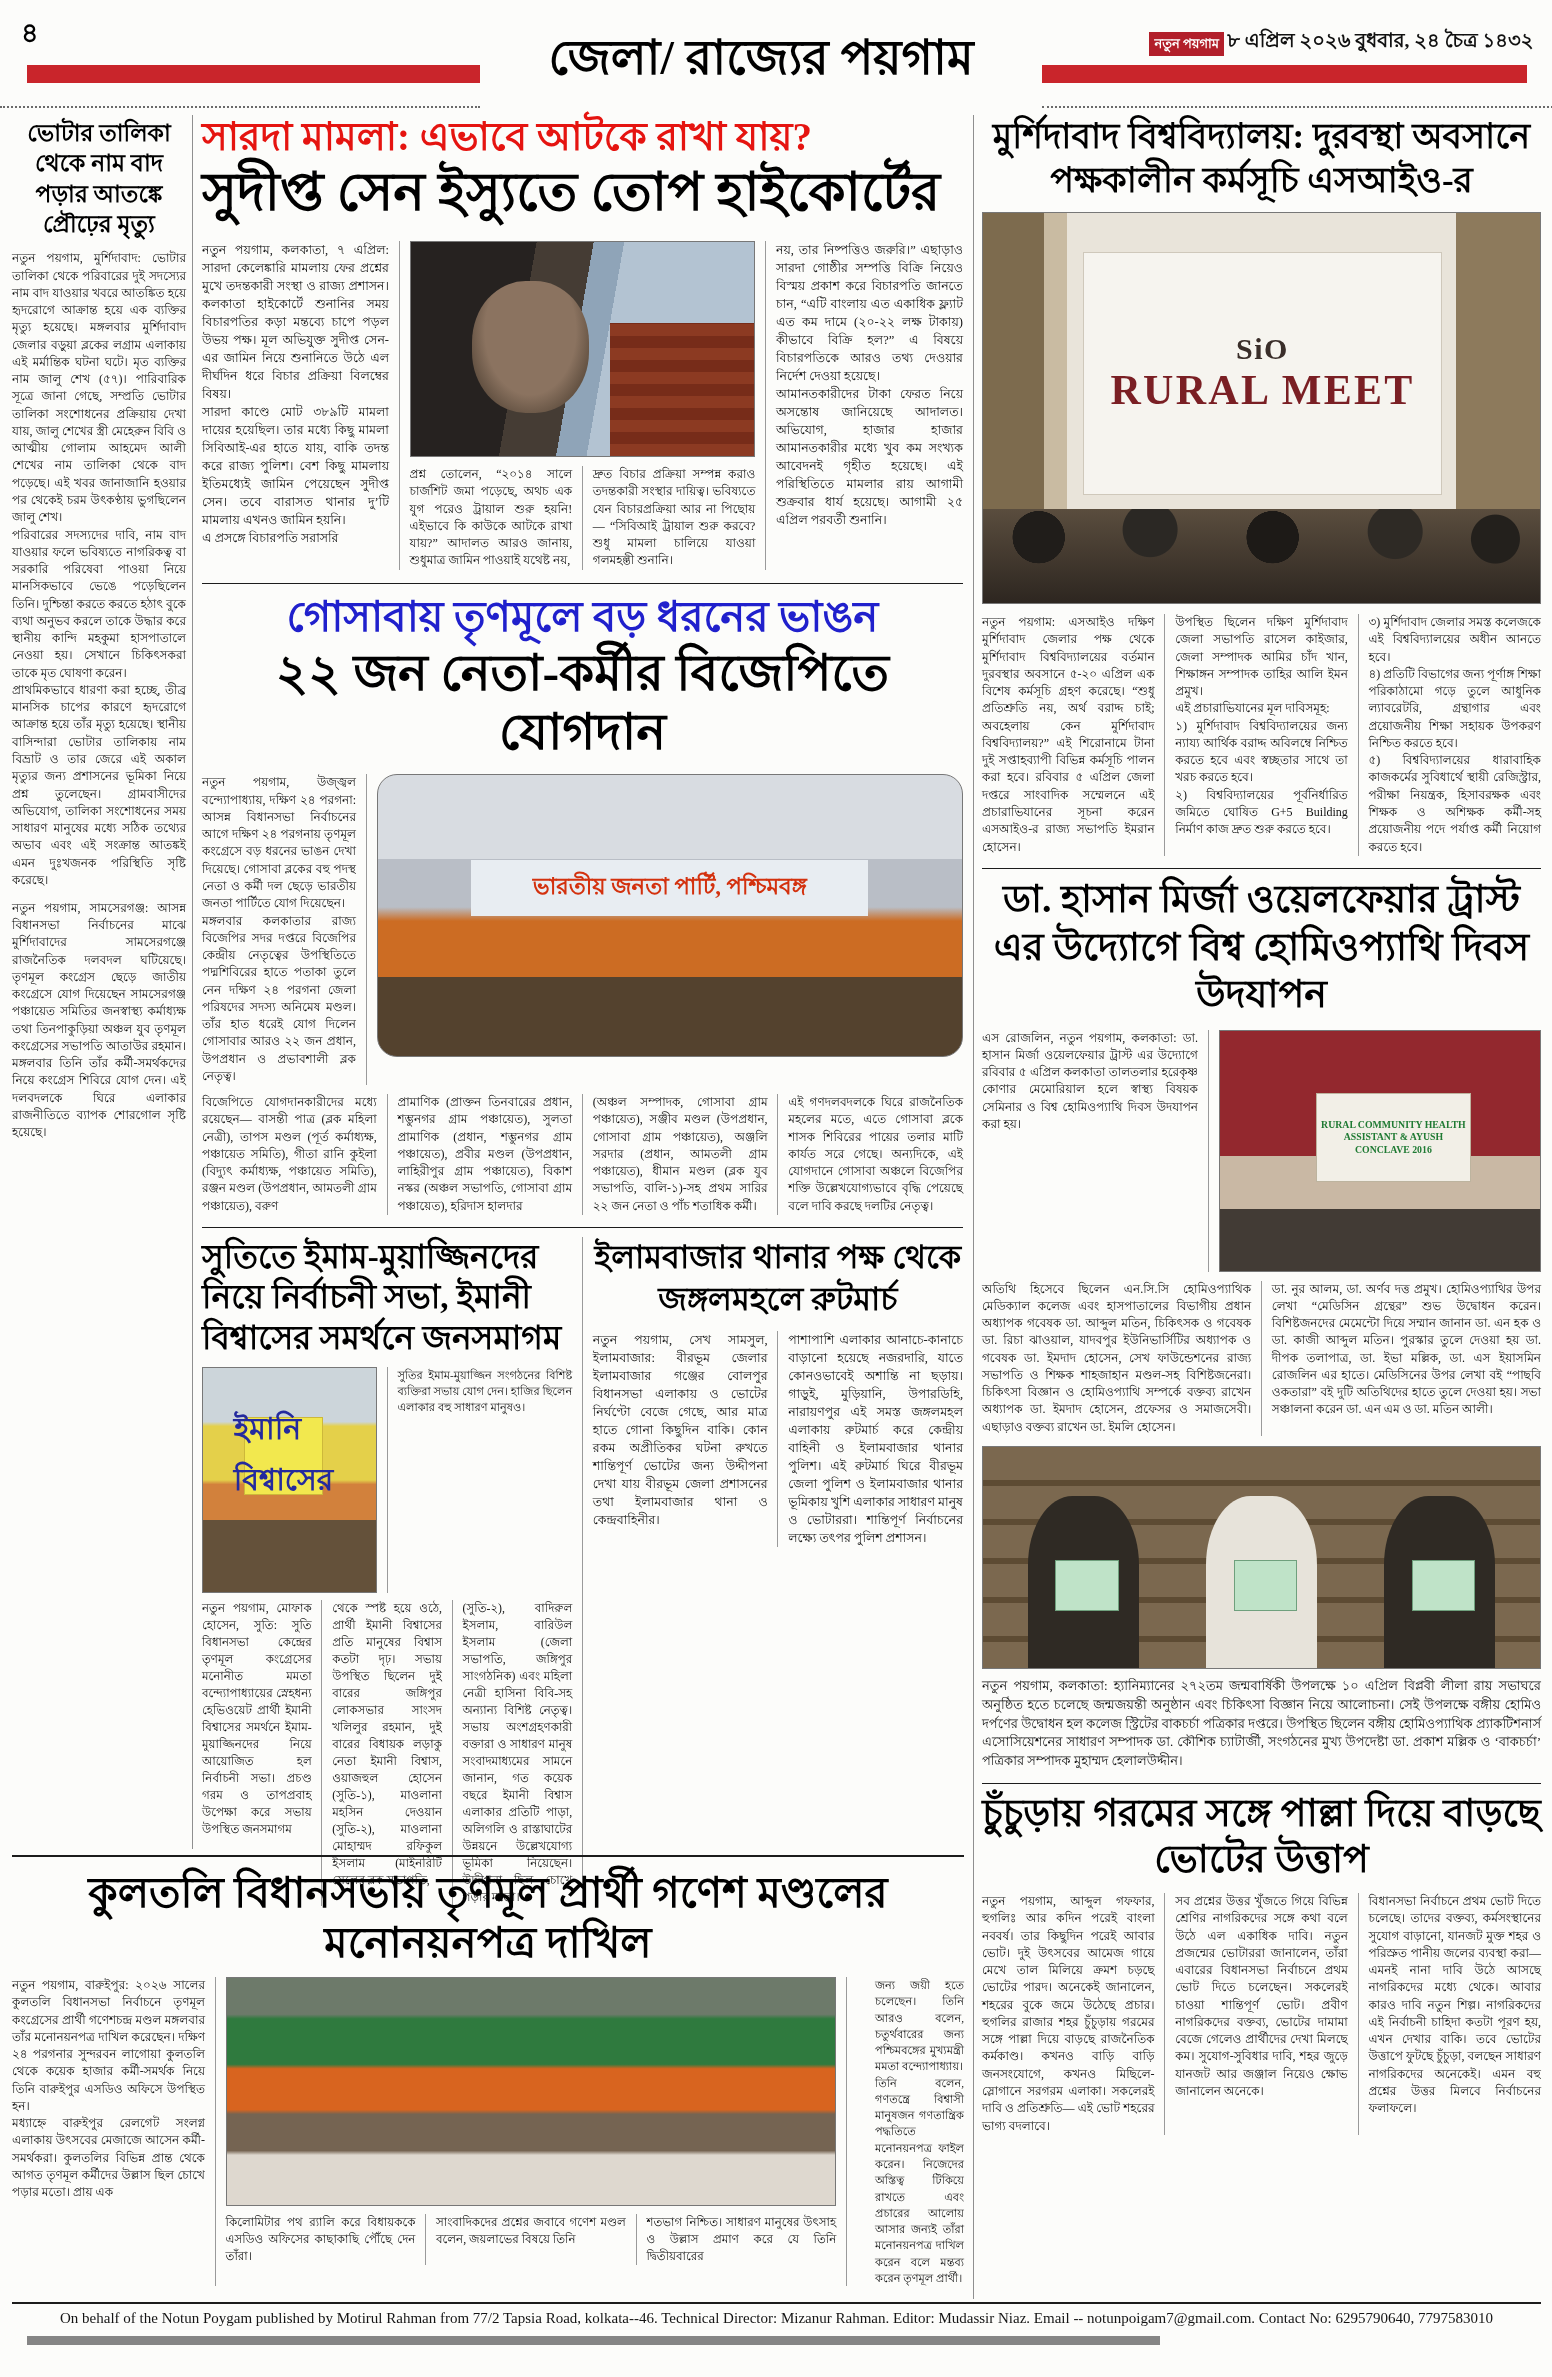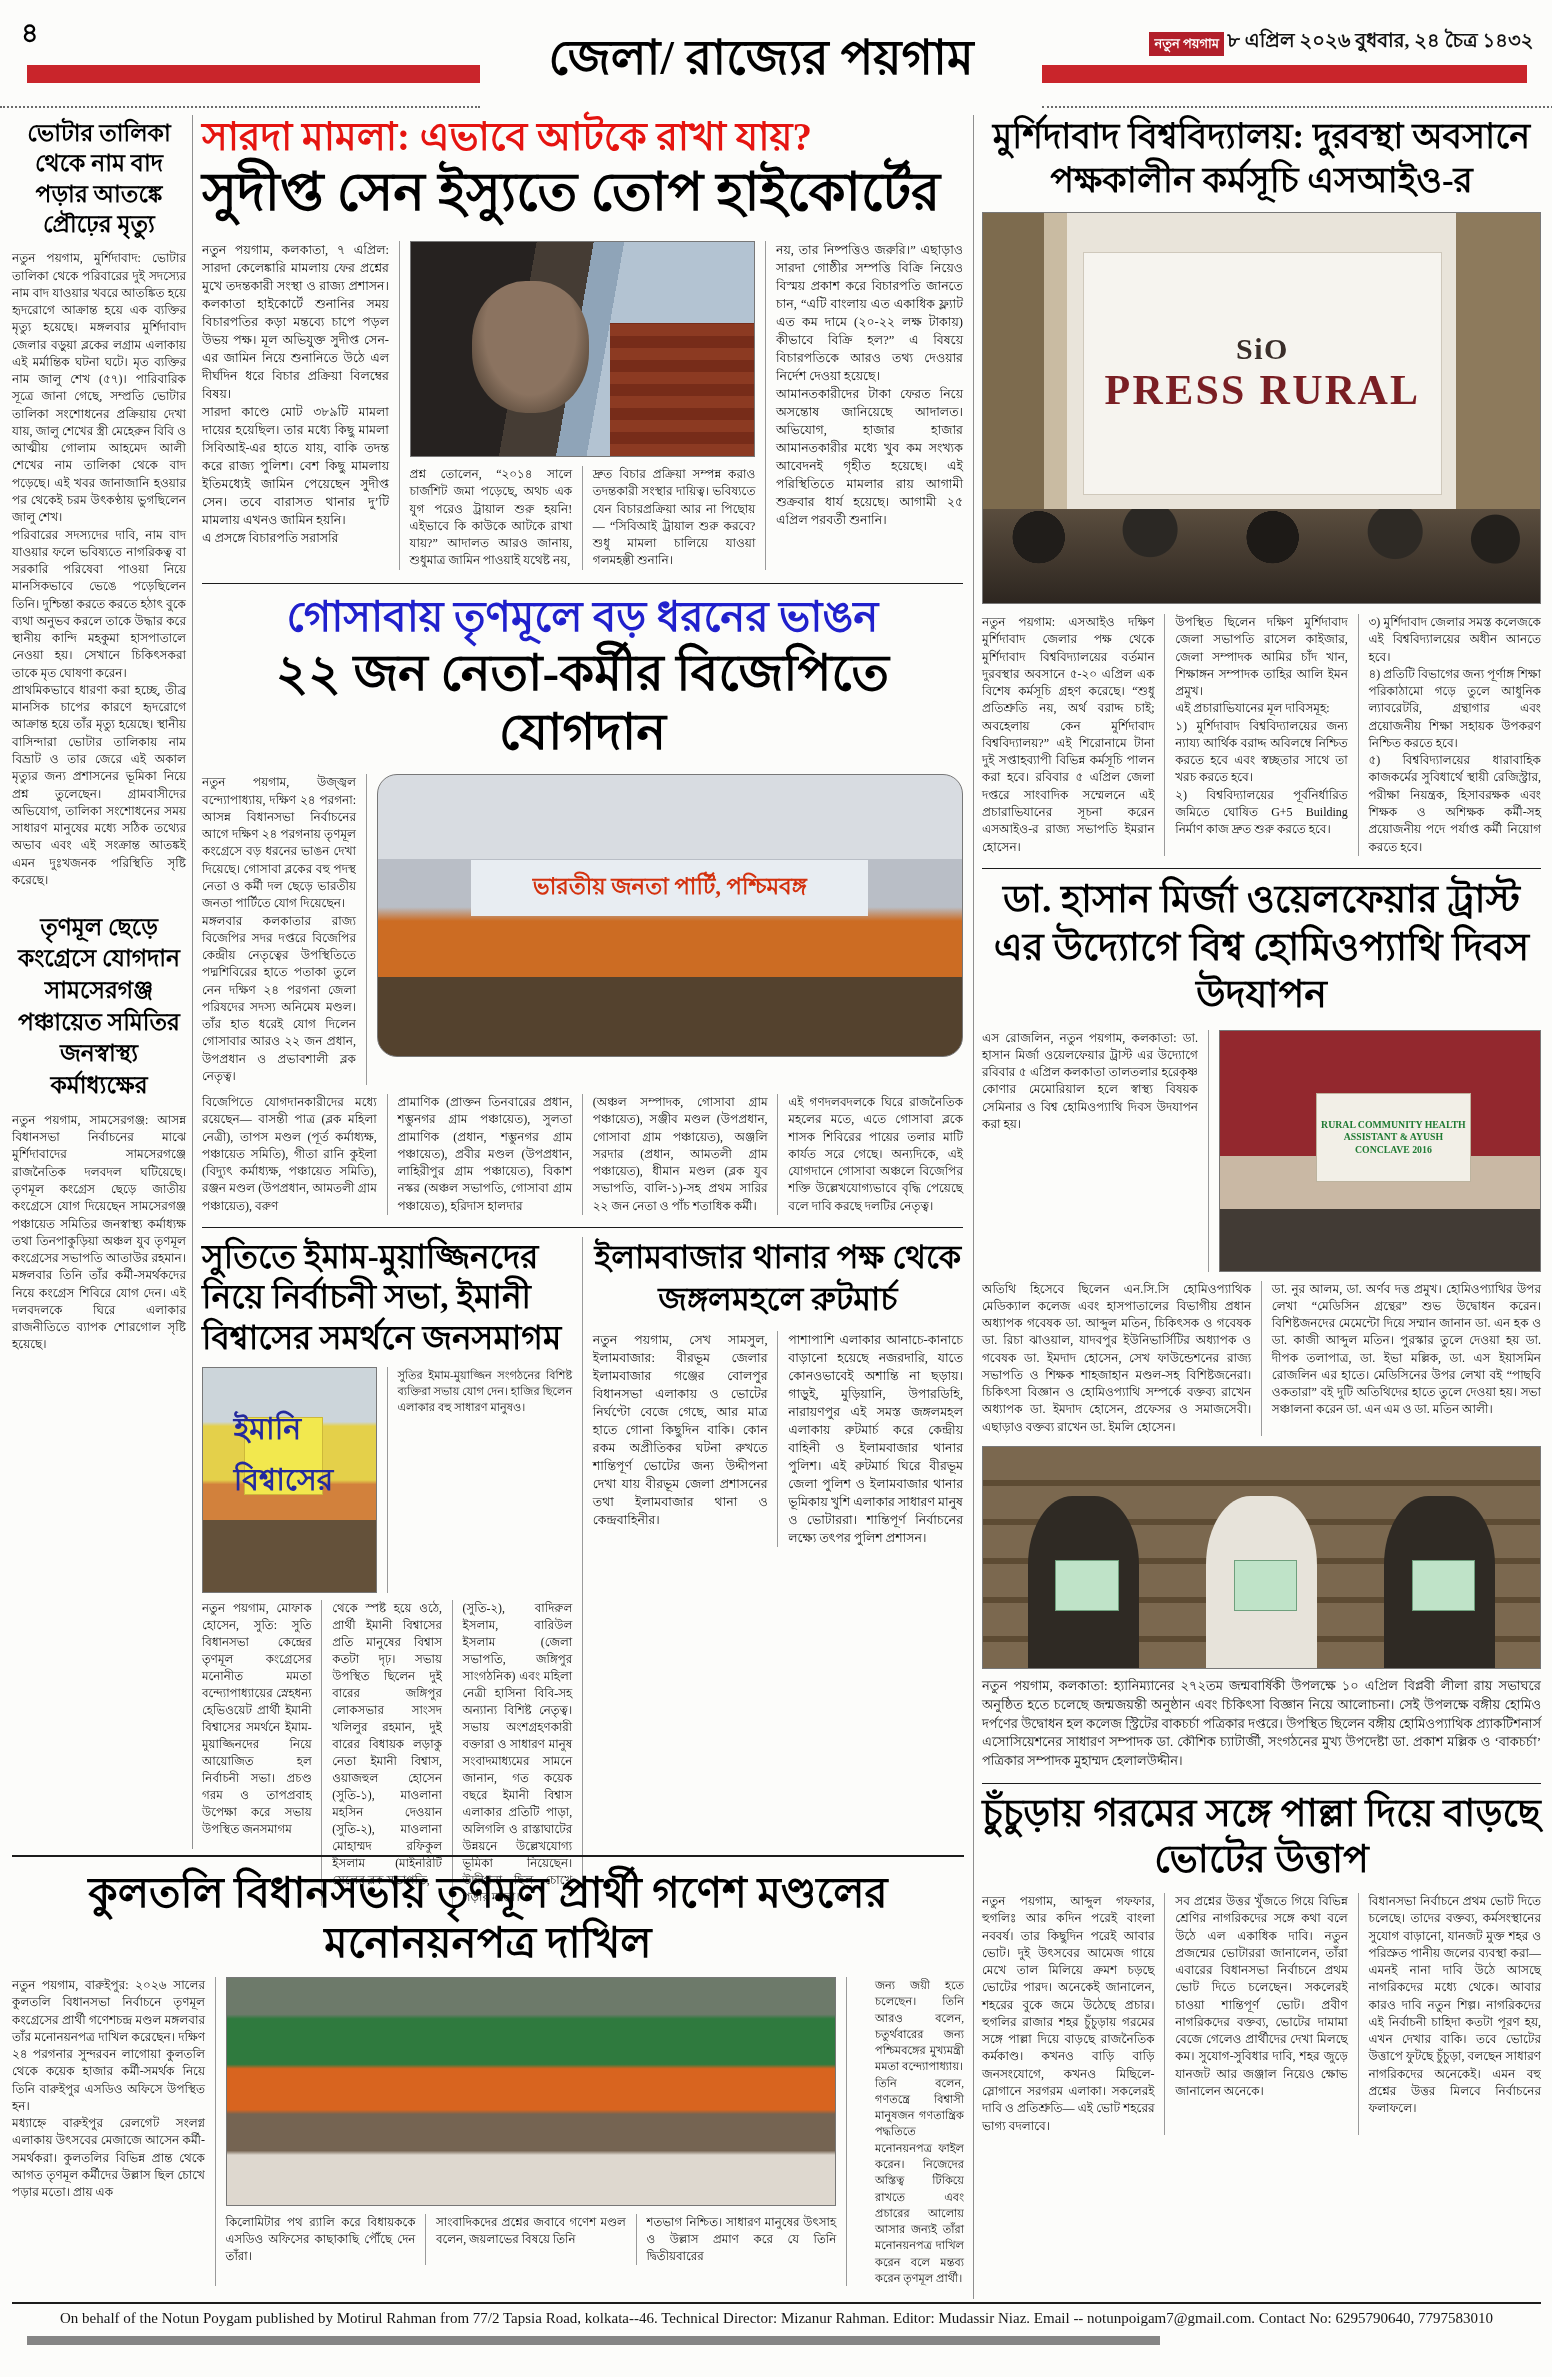--- a/index.html
+++ b/index.html
@@ -73,21 +73,20 @@
   <div class="abs dotted" style="left:1042px;top:106px;width:511px;"></div>
 
   <div class="abs vrule" style="left:192px;top:115px;height:1734px;"></div>
   <div class="abs vrule" style="left:973px;top:115px;height:2184px;"></div>
 
   <div class="abs" style="left:12px;top:118px;width:174px;">
     <div class="h center" style="font-size:23.4px;line-height:1.3;">ভোটার তালিকা থেকে নাম বাদ পড়ার আতঙ্কে প্রৌঢ়ের মৃত্যু</div>
     <div class="bt" style="margin-top:10.6px;font-size:12px;">নতুন পয়গাম, মুর্শিদাবাদ: ভোটার তালিকা থেকে পরিবারের দুই সদস্যের নাম বাদ যাওয়ার খবরে আতঙ্কিত হয়ে হৃদরোগে আক্রান্ত হয়ে এক ব্যক্তির মৃত্যু হয়েছে। মঙ্গলবার মুর্শিদাবাদ জেলার বড়ুয়া ব্লকের লগ্রাম এলাকায় এই মর্মান্তিক ঘটনা ঘটে। মৃত ব্যক্তির নাম জালু শেখ (৫৭)। পারিবারিক সূত্রে জানা গেছে, সম্প্রতি ভোটার তালিকা সংশোধনের প্রক্রিয়ায় দেখা যায়, জালু শেখের স্ত্রী মেহেরুন বিবি ও আত্মীয় গোলাম আহমেদ আলী শেখের নাম তালিকা থেকে বাদ পড়েছে। এই খবর জানাজানি হওয়ার পর থেকেই চরম উৎকণ্ঠায় ভুগছিলেন জালু শেখ।
 পরিবারের সদস্যদের দাবি, নাম বাদ যাওয়ার ফলে ভবিষ্যতে নাগরিকত্ব বা সরকারি পরিষেবা পাওয়া নিয়ে মানসিকভাবে ভেঙে পড়েছিলেন তিনি। দুশ্চিন্তা করতে করতে হঠাৎ বুকে ব্যথা অনুভব করলে তাকে উদ্ধার করে স্থানীয় কান্দি মহকুমা হাসপাতালে নেওয়া হয়। সেখানে চিকিৎসকরা তাকে মৃত ঘোষণা করেন।
 প্রাথমিকভাবে ধারণা করা হচ্ছে, তীব্র মানসিক চাপের কারণে হৃদরোগে আক্রান্ত হয়ে তাঁর মৃত্যু হয়েছে। স্থানীয় বাসিন্দারা ভোটার তালিকায় নাম বিভ্রাট ও তার জেরে এই অকাল মৃত্যুর জন্য প্রশাসনের ভূমিকা নিয়ে প্রশ্ন তুলেছেন। গ্রামবাসীদের অভিযোগ, তালিকা সংশোধনের সময় সাধারণ মানুষের মধ্যে সঠিক তথ্যের অভাব এবং এই সংক্রান্ত আতঙ্কই এমন দুঃখজনক পরিস্থিতি সৃষ্টি করেছে।</div>
-    <div class="h center" style="font-size:23.4px;line-height:1.35;margin-top:22.7px;">তৃণমূল ছেড়ে কংগ্রেসে যোগদান সামসেরগঞ্জ পঞ্চায়েত সমিতির জনস্বাস্থ্য কর্মাধ্যক্ষের</div>
     <div class="bt" style="margin-top:10.6px;font-size:12px;">নতুন পয়গাম, সামসেরগঞ্জ: আসন্ন বিধানসভা নির্বাচনের মাঝে মুর্শিদাবাদের সামসেরগঞ্জে রাজনৈতিক দলবদল ঘটিয়েছে। তৃণমূল কংগ্রেস ছেড়ে জাতীয় কংগ্রেসে যোগ দিয়েছেন সামসেরগঞ্জ পঞ্চায়েত সমিতির জনস্বাস্থ্য কর্মাধ্যক্ষ তথা তিনপাকুড়িয়া অঞ্চল যুব তৃণমূল কংগ্রেসের সভাপতি আতাউর রহমান। মঙ্গলবার তিনি তাঁর কর্মী-সমর্থকদের নিয়ে কংগ্রেস শিবিরে যোগ দেন। এই দলবদলকে ঘিরে এলাকার রাজনীতিতে ব্যাপক শোরগোল সৃষ্টি হয়েছে।</div>
   </div>
 
   <div class="abs" style="left:202px;top:115px;width:761px;">
 
     <div class="h" style="font-size:39px;color:#e51410;line-height:1.15;">সারদা মামলা: এভাবে আটকে রাখা যায়?</div>
     <div class="h" style="font-size:53px;line-height:1.1;margin-top:3px;">সুদীপ্ত সেন ইস্যুতে তোপ হাইকোর্টের</div>
     <div class="cols" style="margin-top:20px;">
       <div class="c bt" style="max-width:187px;">নতুন পয়গাম, কলকাতা, ৭ এপ্রিল: সারদা কেলেঙ্কারি মামলায় ফের প্রশ্নের মুখে তদন্তকারী সংস্থা ও রাজ্য প্রশাসন। কলকাতা হাইকোর্টে শুনানির সময় বিচারপতির কড়া মন্তব্যে চাপে পড়ল উভয় পক্ষ। মূল অভিযুক্ত সুদীপ্ত সেন-এর জামিন নিয়ে শুনানিতে উঠে এল দীর্ঘদিন ধরে বিচার প্রক্রিয়া বিলম্বের বিষয়।
 সারদা কাণ্ডে মোট ৩৮৯টি মামলা দায়ের হয়েছিল। তার মধ্যে কিছু মামলা সিবিআই-এর হাতে যায়, বাকি তদন্ত করে রাজ্য পুলিশ। বেশ কিছু মামলায় ইতিমধ্যেই জামিন পেয়েছেন সুদীপ্ত সেন। তবে বারাসত থানার দু’টি মামলায় এখনও জামিন হয়নি।
@@ -173,21 +172,21 @@
 তিনি বলেন, গণতন্ত্রে বিশ্বাসী মানুষজন গণতান্ত্রিক পদ্ধতিতে মনোনয়নপত্র ফাইল করেন। নিজেদের অস্তিত্ব টিকিয়ে রাখতে এবং প্রচারের আলোয় আসার জন্যই তাঁরা মনোনয়নপত্র দাখিল করেন বলে মন্তব্য করেন তৃণমূল প্রার্থী।</div>
     </div>
   </div>
 
   <div class="abs" style="left:982px;top:115px;width:559px;">
 
     <div class="h center" style="font-size:35px;line-height:1.25;">মুর্শিদাবাদ বিশ্ববিদ্যালয়: দুরবস্থা অবসানে পক্ষকালীন কর্মসূচি এসআইও-র</div>
     <div class="photo ph-press" style="height:390px;margin-top:9px;">
       <div class="banner">
         <div class="sio">SiO</div>
-        <div class="pm">PRESS RURAL</div>
+        <div class="pm">RURAL MEET</div>
       </div>
     </div>
     <div class="cols" style="margin-top:10.6px;">
       <div class="c bt" style="font-size:12px;">নতুন পয়গাম: এসআইও দক্ষিণ মুর্শিদাবাদ জেলার পক্ষ থেকে মুর্শিদাবাদ বিশ্ববিদ্যালয়ের বর্তমান দুরবস্থার অবসানে ৫-২০ এপ্রিল এক বিশেষ কর্মসূচি গ্রহণ করেছে। “শুধু প্রতিশ্রুতি নয়, অর্থ বরাদ্দ চাই; অবহেলায় কেন মুর্শিদাবাদ বিশ্ববিদ্যালয়?” এই শিরোনামে টানা দুই সপ্তাহব্যাপী বিভিন্ন কর্মসূচি পালন করা হবে। রবিবার ৫ এপ্রিল জেলা দপ্তরে সাংবাদিক সম্মেলনে এই প্রচারাভিযানের সূচনা করেন এসআইও-র রাজ্য সভাপতি ইমরান হোসেন।</div>
       <div class="c bt" style="font-size:12px;">উপস্থিত ছিলেন দক্ষিণ মুর্শিদাবাদ জেলা সভাপতি রাসেল কাইজার, জেলা সম্পাদক আমির চাঁদ খান, শিক্ষাঙ্গন সম্পাদক তাহির আলি ইমন প্রমুখ।
 এই প্রচারাভিযানের মূল দাবিসমূহ:
 ১) মুর্শিদাবাদ বিশ্ববিদ্যালয়ের জন্য ন্যায্য আর্থিক বরাদ্দ অবিলম্বে নিশ্চিত করতে হবে এবং স্বচ্ছতার সাথে তা খরচ করতে হবে।
 ২) বিশ্ববিদ্যালয়ের পূর্বনির্ধারিত জমিতে ঘোষিত G+5 Building নির্মাণ কাজ দ্রুত শুরু করতে হবে।</div>
       <div class="c bt" style="font-size:12px;">৩) মুর্শিদাবাদ জেলার সমস্ত কলেজকে এই বিশ্ববিদ্যালয়ের অধীন আনতে হবে।
 ৪) প্রতিটি বিভাগের জন্য পূর্ণাঙ্গ শিক্ষা পরিকাঠামো গড়ে তুলে আধুনিক ল্যাবরেটরি, গ্রন্থাগার এবং প্রয়োজনীয় শিক্ষা সহায়ক উপকরণ নিশ্চিত করতে হবে।

